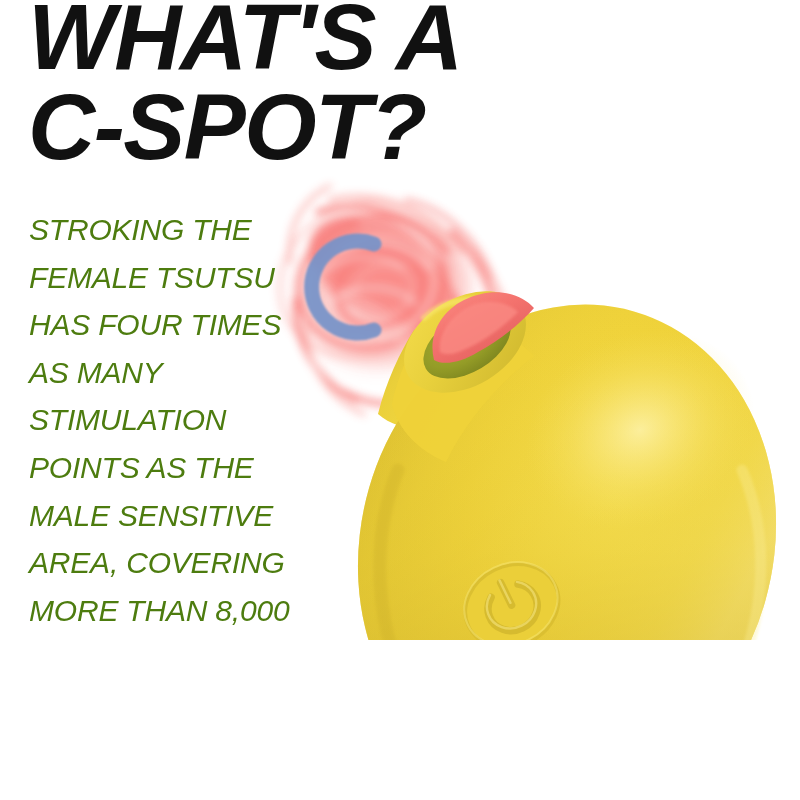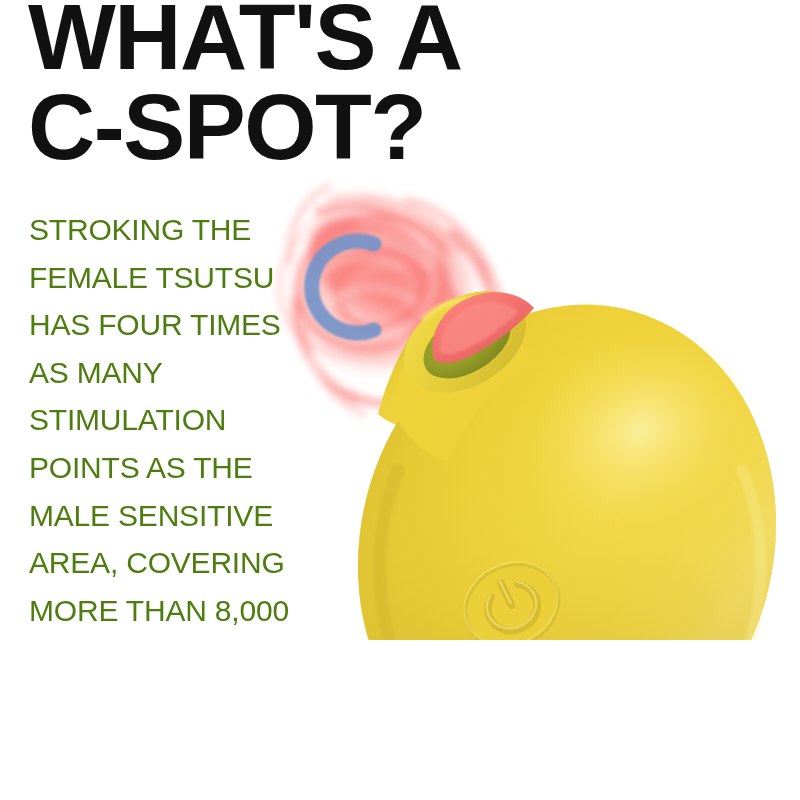--- a/index.html
+++ b/index.html
@@ -10,20 +10,21 @@
   }
   body {
     font-family: "Liberation Sans", sans-serif;
   }
   #poster {
     position: relative;
     width: 800px;
     height: 640px;
     background: #ffffff;
     overflow: hidden;
+    font-style: italic;
   }
 
   
   .headline {
     position: absolute;
     left: 28px;
     top: -8px;
     width: 540px;
     margin: 0;
     font-family: "Liberation Sans", sans-serif;

